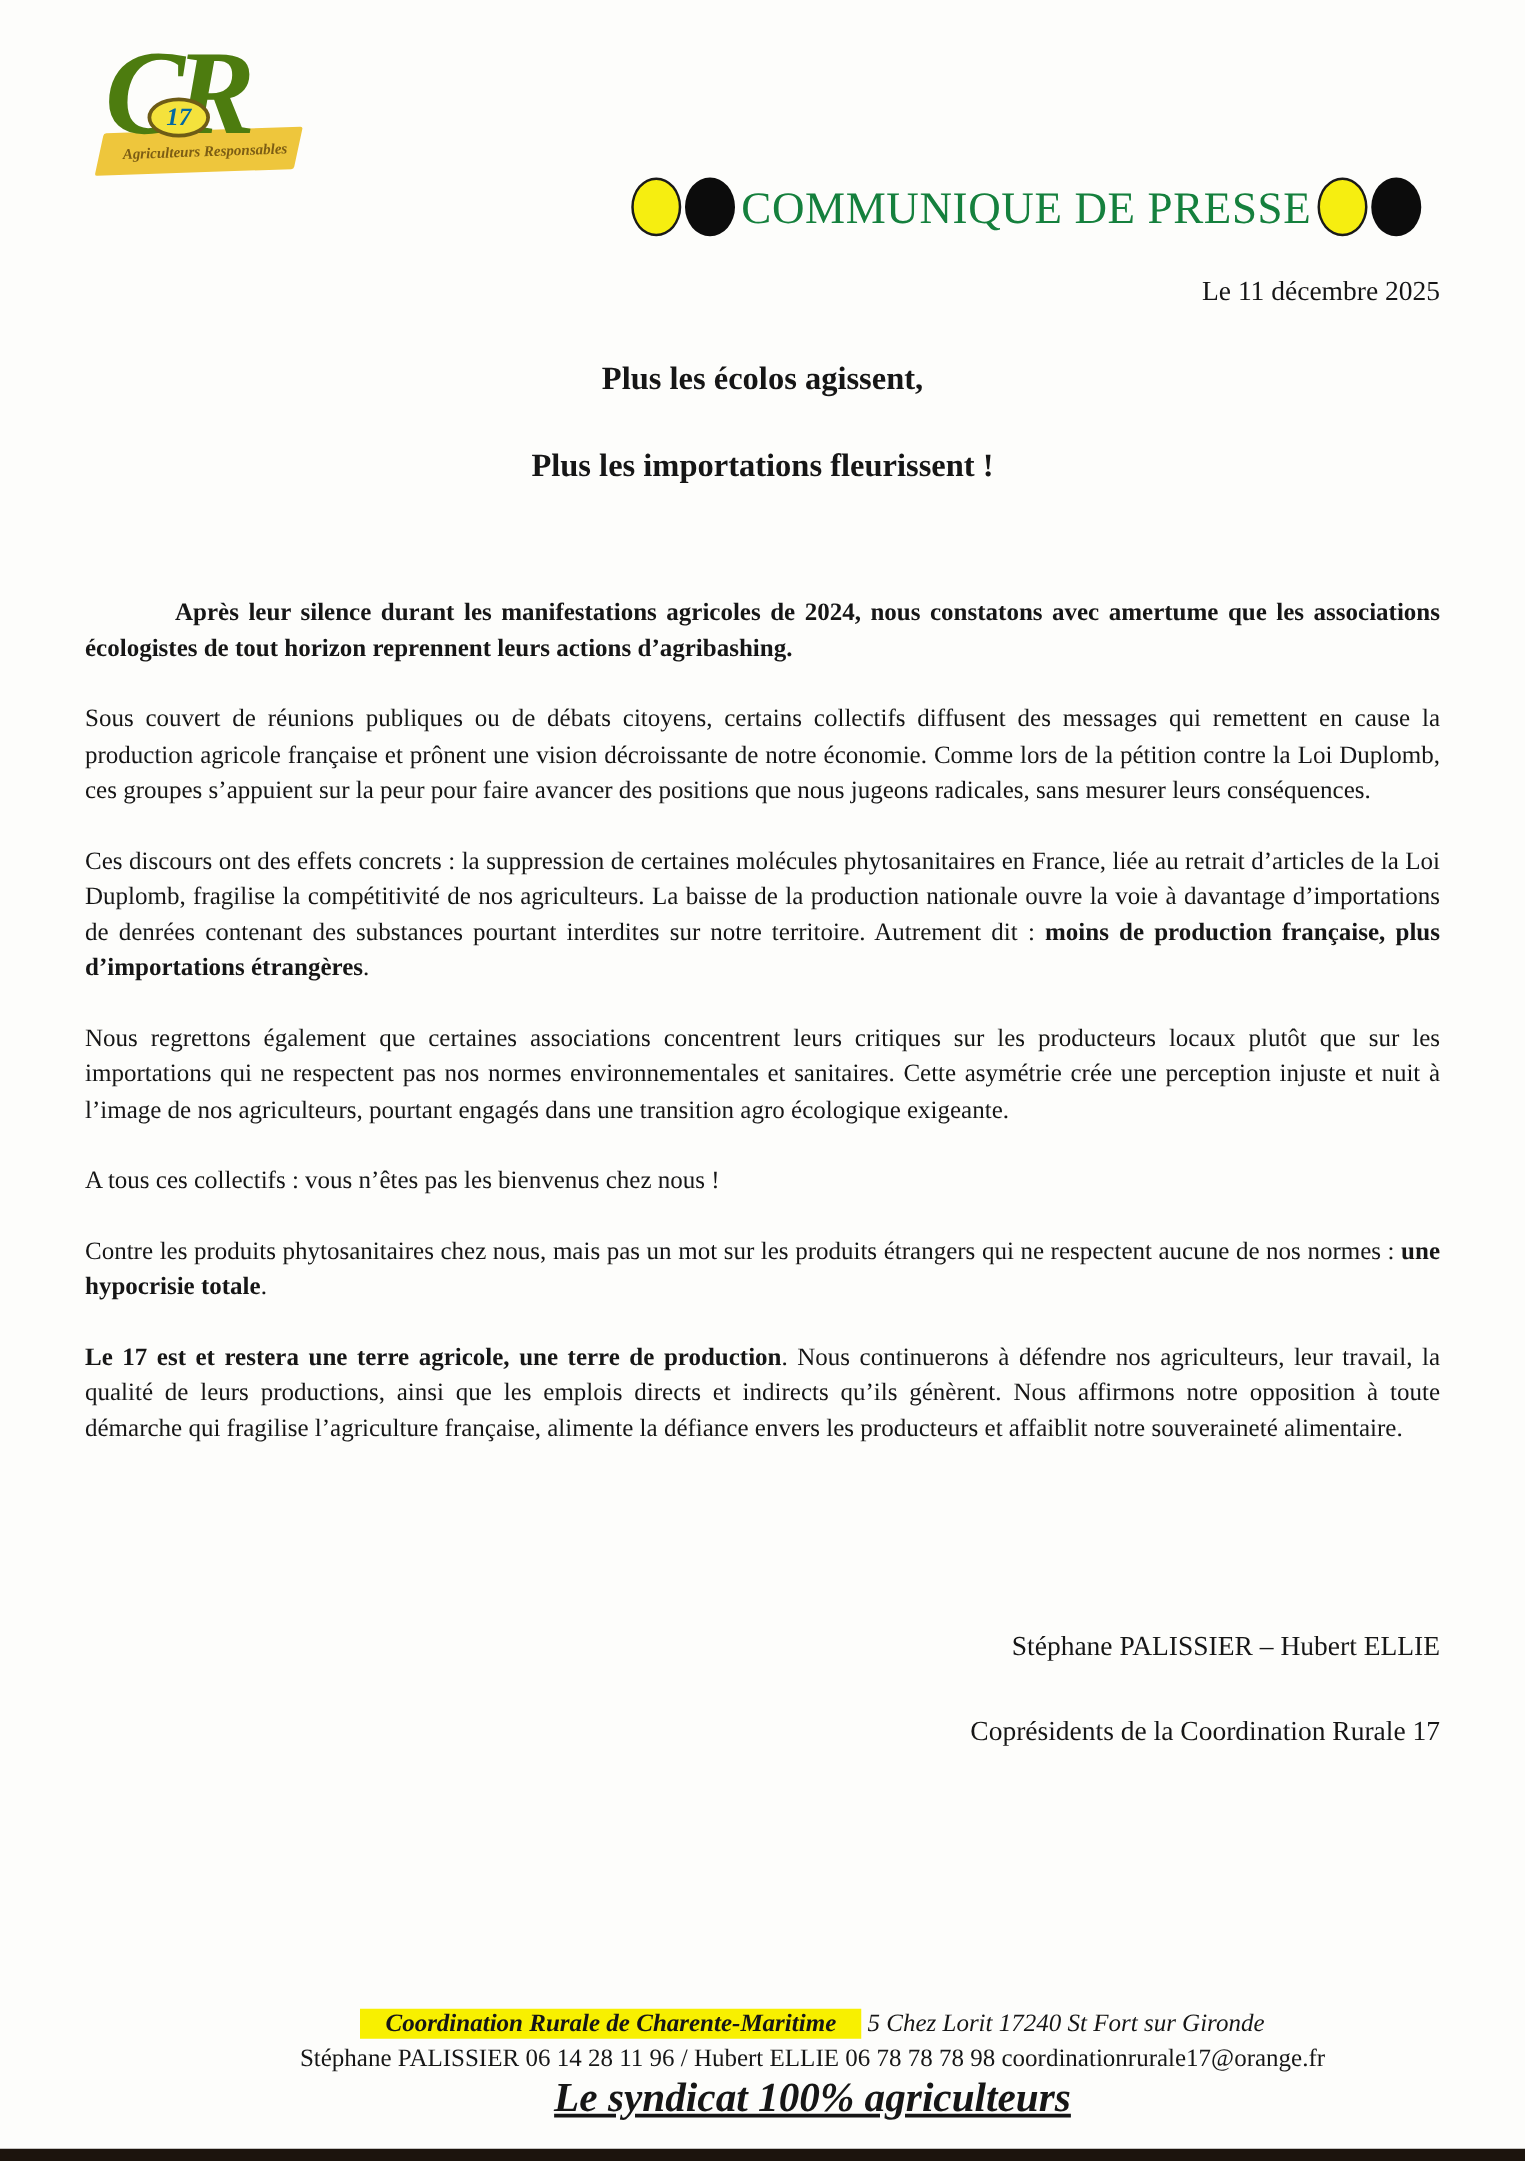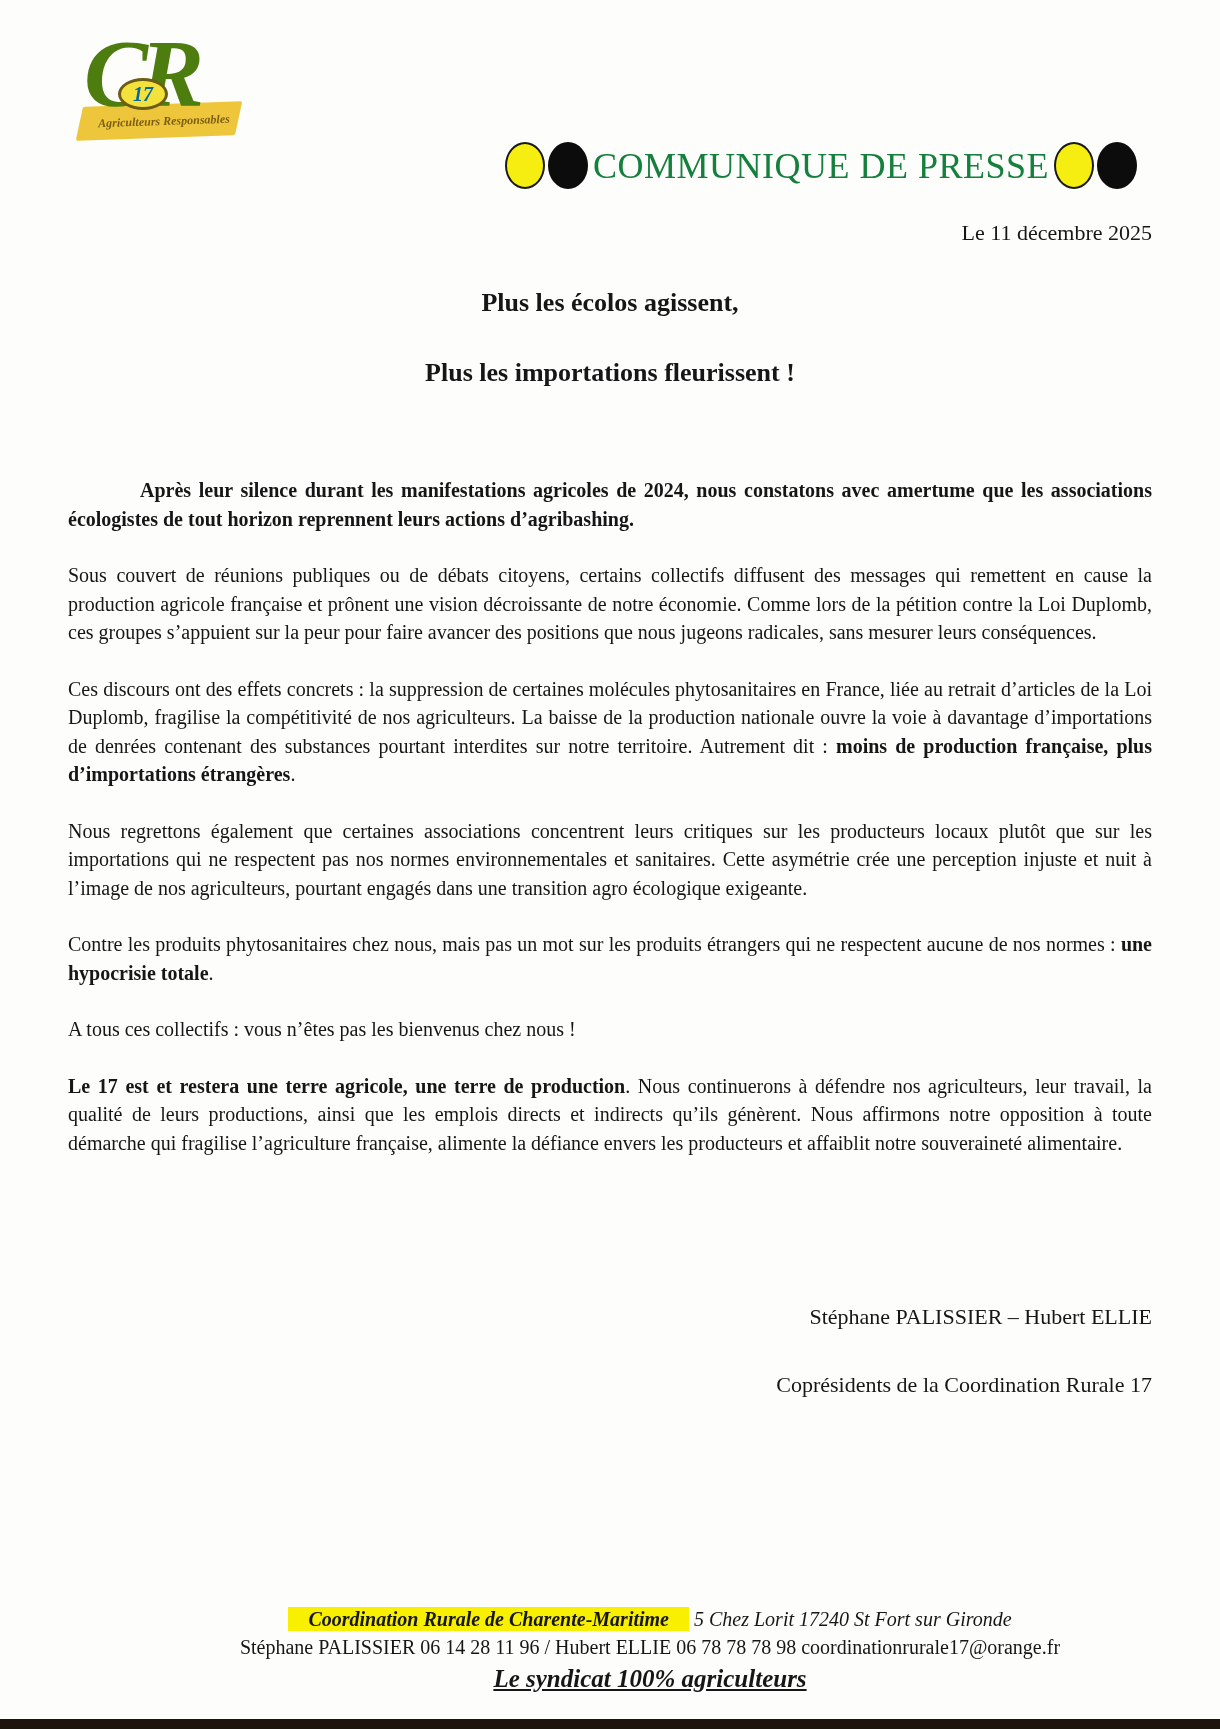--- a/index.html
+++ b/index.html
@@ -87,21 +87,21 @@
     position:absolute; left:80px; top:1606px; width:1140px;
     text-align:center; font-size:20px; line-height:26px;
   }
   .footer .org {
     background:#f8f000; font-weight:bold; font-style:italic; padding:1px 20px;
   }
   .footer .address { font-style:italic; }
   .footer .contacts { margin-top:2px; }
   .footer .slogan {
     margin-top:6px;
-    font-size:25px; font-weight:bold; font-style:italic;
+    font-size:33px; font-weight:bold; font-style:italic;
     text-decoration:underline;
   }
 
   .bottom-bar {
     position:absolute; left:0; bottom:0; width:1220px; height:10px;
     background:#1c140d;
   }
 </style>
 </head>
 <body>
@@ -128,22 +128,22 @@
   <div class="headline">
     <div class="hl1">Plus les écolos agissent,</div>
     <div class="hl2">Plus les importations fleurissent !</div>
   </div>
 
   <div class="body-text">
       <p class="indent"><span>Après leur silence durant les manifestations agricoles de 2024, nous constatons avec amertume que les associations écologistes de tout horizon reprennent leurs actions d’agribashing.</span></p>
       <p class=""><span>Sous couvert de réunions publiques ou de débats citoyens, certains collectifs diffusent des messages qui remettent en cause la production agricole française et prônent une vision décroissante de notre économie. Comme lors de la pétition contre la Loi Duplomb, ces groupes s’appuient sur la peur pour faire avancer des positions que nous jugeons radicales, sans mesurer leurs conséquences.</span></p>
       <p class=""><span>Ces discours ont des effets concrets : la suppression de certaines molécules phytosanitaires en France, liée au retrait d’articles de la Loi Duplomb, fragilise la compétitivité de nos agriculteurs. La baisse de la production nationale ouvre la voie à davantage d’importations de denrées contenant des substances pourtant interdites sur notre territoire. Autrement dit : </span><b>moins de production française, plus d’importations étrangères</b><span>.</span></p>
       <p class=""><span>Nous regrettons également que certaines associations concentrent leurs critiques sur les producteurs locaux plutôt que sur les importations qui ne respectent pas nos normes environnementales et sanitaires. Cette asymétrie crée une perception injuste et nuit à l’image de nos agriculteurs, pourtant engagés dans une transition agro écologique exigeante.</span></p>
+      <p class=""><span>A tous ces collectifs : vous n’êtes pas les bienvenus chez nous !</span></p>
       <p class=""><span>Contre les produits phytosanitaires chez nous, mais pas un mot sur les produits étrangers qui ne respectent aucune de nos normes : </span><b>une hypocrisie totale</b><span>.</span></p>
-      <p class=""><span>A tous ces collectifs : vous n’êtes pas les bienvenus chez nous !</span></p>
       <p class=""><b>Le 17 est et restera une terre agricole, une terre de production</b><span>. Nous continuerons à défendre nos agriculteurs, leur travail, la qualité de leurs productions, ainsi que les emplois directs et indirects qu’ils génèrent. Nous affirmons notre opposition à toute démarche qui fragilise l’agriculture française, alimente la défiance envers les producteurs et affaiblit notre souveraineté alimentaire.</span></p>
     </div>
 
   <div class="signature">
     <div class="sig-names">Stéphane PALISSIER – Hubert ELLIE</div>
     <div class="sig-role">Coprésidents de la Coordination Rurale 17</div>
   </div>
 
   <div class="footer">
     <div class="footer-line1"><span class="org">Coordination Rurale de Charente-Maritime</span><span class="address"> 5 Chez Lorit 17240 St Fort sur Gironde</span></div>

